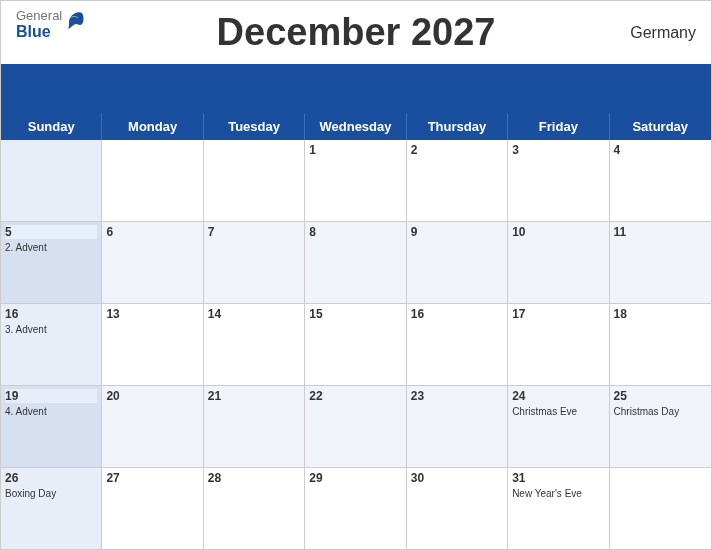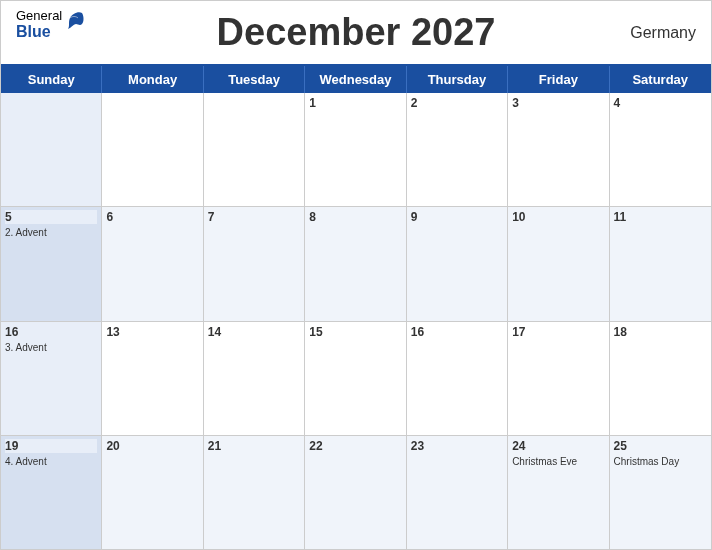--- a/index.html
+++ b/index.html
@@ -20,21 +20,21 @@
     }
     .header {
       display: flex;
       align-items: center;
       justify-content: center;
       padding: 10px 15px;
       position: relative;
     }
     .logo-text-general {
       font-size: 13px;
-      color: #000000;
+      color: #737373;
       font-weight: normal;
       line-height: 1.1;
     }
     .logo-text-blue {
       font-size: 16px;
       font-weight: bold;
       color: #1a4fa0;
       line-height: 1.1;
     }
     .logo-wrapper {
@@ -73,20 +73,21 @@
       grid-template-columns: repeat(7, 1fr);
       background: #1a4fa0;
     }
     .day-header {
       text-align: center;
       color: #fff;
       font-size: 13px;
       font-weight: bold;
       padding: 6px 2px;
       border-right: 1px solid #3a6fc0;
+      margin-top: 47px;
     }
     .day-header:last-child { border-right: none; }
     .weeks {
       flex: 1;
       display: flex;
       flex-direction: column;
     }
     .week-row {
       display: grid;
       grid-template-columns: repeat(7, 1fr);
@@ -244,15 +245,38 @@
           </div>
           <div class="day-cell">
             <span class="day-number">24</span>
             <span class="holiday-name">Christmas Eve</span>
           </div>
           <div class="day-cell saturday">
             <span class="day-number">25</span>
             <span class="holiday-name">Christmas Day</span>
           </div>
         </div>
+        <div class="week-row">
+          <div class="day-cell sunday">
+            <span class="day-number">26</span>
+            <span class="holiday-name">Boxing Day</span>
+          </div>
+          <div class="day-cell">
+            <span class="day-number">27</span>
+          </div>
+          <div class="day-cell">
+            <span class="day-number">28</span>
+          </div>
+          <div class="day-cell">
+            <span class="day-number">29</span>
+          </div>
+          <div class="day-cell">
+            <span class="day-number">30</span>
+          </div>
+          <div class="day-cell">
+            <span class="day-number">31</span>
+            <span class="holiday-name">New Year's Eve</span>
+          </div>
+          <div class="day-cell saturday empty"></div>
+        </div>
       </div>
   </div>
 </div>
 
 </body></html>

